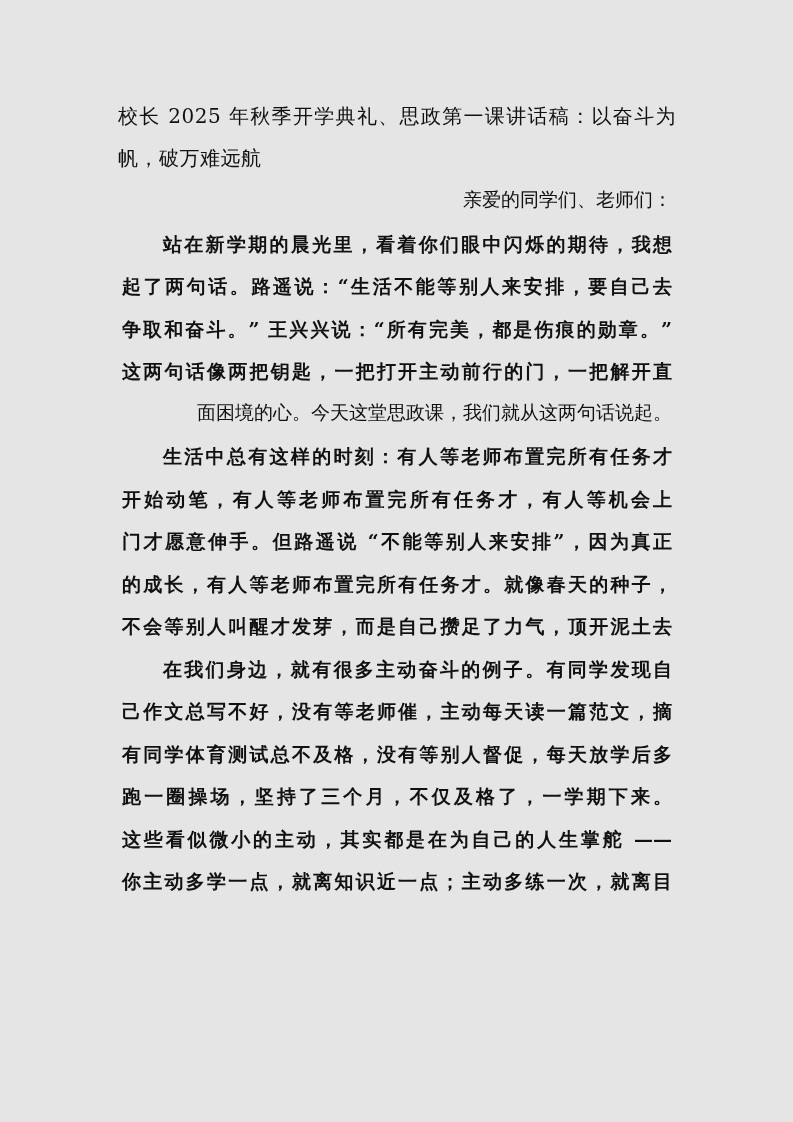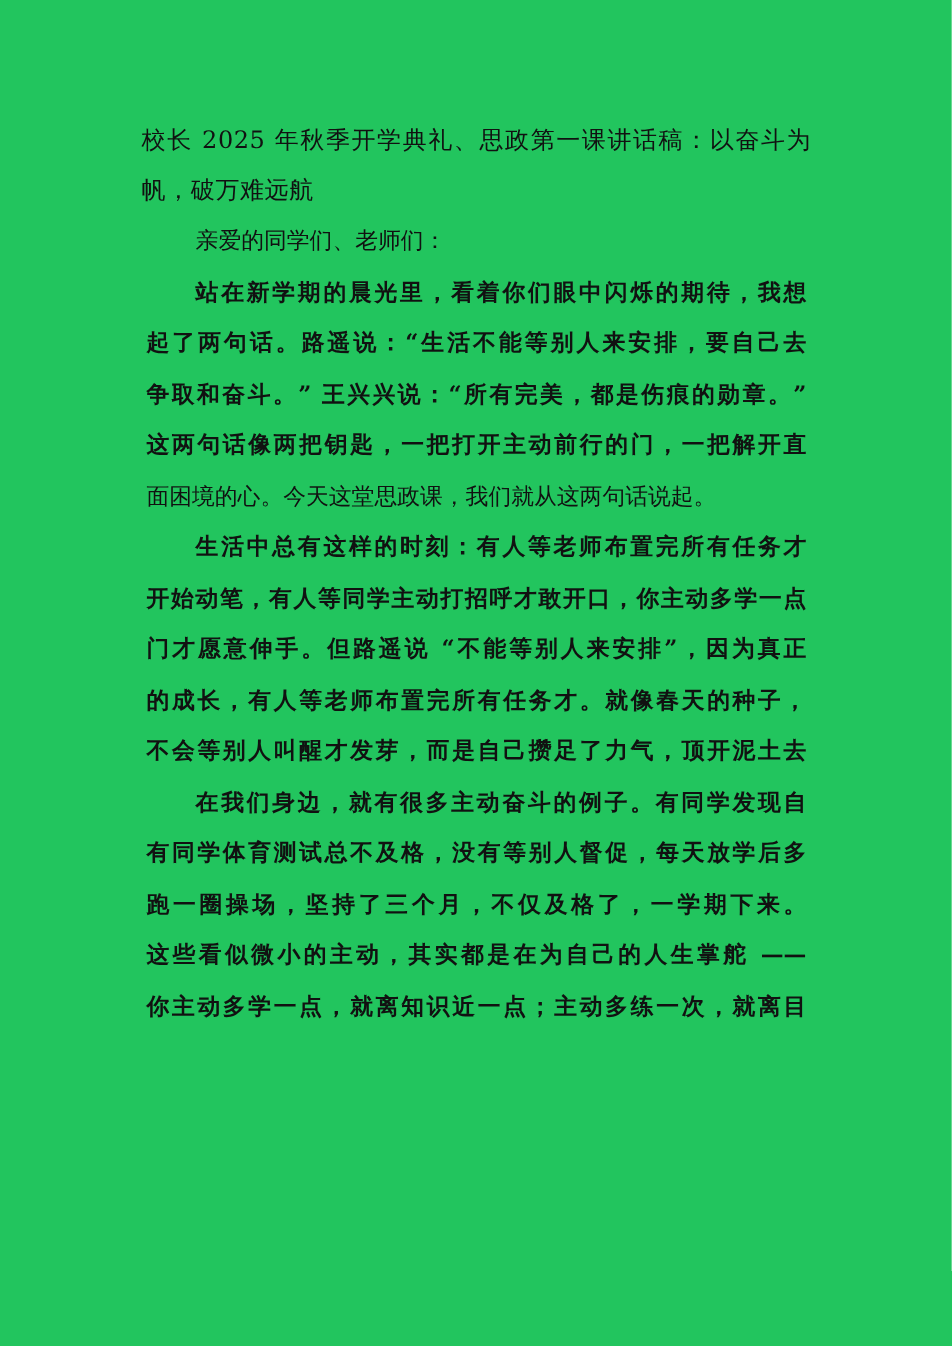--- a/index.html
+++ b/index.html
@@ -14,21 +14,21 @@
       overflow: hidden;
       font-family: "DejaVu Serif", "Liberation Serif", serif;
       color: #111111;
     }
     .page {
       position: absolute;
       left: 0;
       top: 0;
       width: 793px;
       height: 1122px;
-      background: #22c55e;
+      background: #e5e5e5;
     }
     .title {
       position: absolute;
       left: 118px;
       width: 558px;
       font-size: 20px;
       line-height: 24px;
       color: #111111;
       letter-spacing: 0.5px;
       white-space: nowrap;
@@ -58,21 +58,22 @@
     .line.justify {
       text-align: justify;
       text-align-last: justify;
       font-weight: bold;
     }
     .line.indent {
       padding-left: 41px;
       box-sizing: border-box;
     }
     .line.last {
-      text-align: left;
+      text-align: right;
+      font-family: Liberation Mono, monospace;
     }
   </style>
 </head>
 <body>
 
 <div class="page">
 
   <div class="title title-line-1">校长 2025 年秋季开学典礼、思政第一课讲话稿：以奋斗为</div>
   <div class="title title-line-2">帆，破万难远航</div>
 
@@ -80,25 +81,26 @@
     <div class="line indent last">亲爱的同学们、老师们：</div>
 
     <div class="line indent justify">站在新学期的晨光里，看着你们眼中闪烁的期待，我想</div>
     <div class="line justify">起了两句话。路遥说：“生活不能等别人来安排，要自己去</div>
     <div class="line justify">争取和奋斗。” 王兴兴说：“所有完美，都是伤痕的勋章。”</div>
     <div class="line justify">这两句话像两把钥匙，一把打开主动前行的门，一把解开直</div>
     <div class="line last">面困境的心。今天这堂思政课，我们就从这两句话说起。</div>
 
 
     <div class="line indent justify">生活中总有这样的时刻：有人等老师布置完所有任务才</div>
-    <div class="line justify">开始动笔，有人等同学主动打招呼才敢开口，你主动多学一点</div>
+    <div class="line justify">开始动笔，有人等老师布置完所有任务才，有人等机会上</div>
     <div class="line justify">门才愿意伸手。但路遥说 “不能等别人来安排”，因为真正</div>
     <div class="line justify">的成长，有人等老师布置完所有任务才。就像春天的种子，</div>
     <div class="line justify">不会等别人叫醒才发芽，而是自己攒足了力气，顶开泥土去</div>
 
     <div class="line indent justify">在我们身边，就有很多主动奋斗的例子。有同学发现自</div>
+    <div class="line justify">己作文总写不好，没有等老师催，主动每天读一篇范文，摘</div>
     <div class="line justify">有同学体育测试总不及格，没有等别人督促，每天放学后多</div>
     <div class="line justify">跑一圈操场，坚持了三个月，不仅及格了，一学期下来。</div>
     <div class="line justify">这些看似微小的主动，其实都是在为自己的人生掌舵 ——</div>
     <div class="line justify">你主动多学一点，就离知识近一点；主动多练一次，就离目</div>
   </div>
 
 </div>
 
 </body></html>

